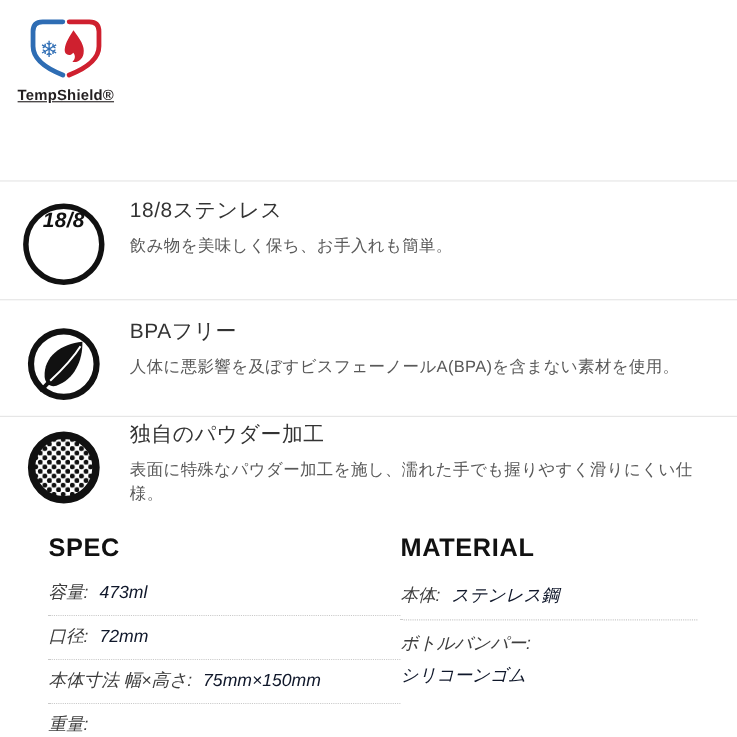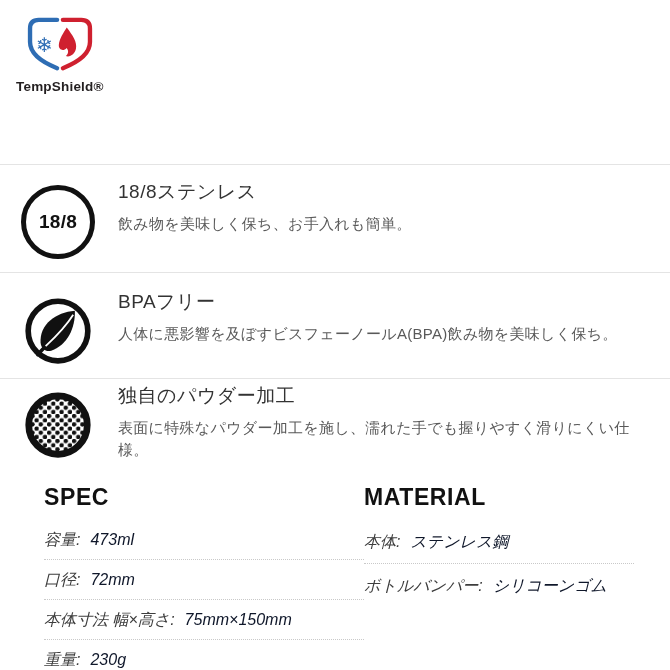--- a/index.html
+++ b/index.html
@@ -22,42 +22,42 @@
   .content-col{flex:1;padding-left:18px;}
   .feature h3{
     margin:0 0 8px 0;font-size:19px;line-height:26px;font-weight:500;
     color:var(--title);letter-spacing:.5px;
   }
   .body-line{margin:0;font-size:15px;line-height:22px;color:var(--body);letter-spacing:.3px;}
   .notes{margin-top:12px;}
   .notes p{margin:0;font-size:14.5px;line-height:20px;color:var(--body);letter-spacing:.5px;}
   .shield-caption{
     margin-top:5px;font-size:13.5px;font-weight:bold;color:#231f20;
-    letter-spacing:.2px;white-space:nowrap;
+    letter-spacing:.2px;white-space:nowrap;text-decoration:underline;
   }
   .badge-circle{
     width:74px;height:74px;margin-top:4px;border:5px solid var(--ink);border-radius:50%;
-    display:flex;align-items:center;justify-content:center;
-    font-size:19px;font-weight:bold;color:var(--ink);letter-spacing:.3px;
+    display:flex;align-items:flex-start;justify-content:center;
+    font-size:19px;font-weight:bold;color:var(--ink);letter-spacing:.3px;font-style:italic;
   }
   .round-icon{margin-top:4px;}
   .specs{display:flex;padding:6px 0 0 44px;}
   .spec-col{width:320px;}
   .material-col{width:270px;}
   .specs h2{
     margin:0 0 10px 0;font-size:23px;line-height:26px;font-weight:bold;
     color:var(--heading);letter-spacing:.6px;
   }
   .row{
     display:flex;gap:10px;align-items:baseline;padding:10px 0;
     font-size:16px;line-height:19px;color:#3d3d3d;
     border-bottom:1px dotted var(--dot);white-space:nowrap;font-style:italic;
   }
   .material-col .row{padding:12px 0;}
-  .row:last-child{border-bottom:none;}
+  .row:last-child{border-bottom:none;flex-direction:column;}
   .row .label{color:#3d3d3d;}
   .row .value{color:#0f172a;}
 </style>
 </head>
 <body>
 
 <div>
 
   <section class="feature f1">
     <div class="icon-col">
@@ -87,21 +87,21 @@
     <div class="icon-col">
       <svg class="round-icon" width="72" height="72" viewBox="0 0 64 64">
         <circle cx="32" cy="32" r="26.5" fill="none" stroke="#111111" stroke-width="5"></circle>
         <path d="M47 14 C30 15.5 15.5 26 16.5 42.5 C17 48 21.5 51 26 49.5 C40.5 44.5 47.5 29 47 14 Z" fill="#111111"></path>
         <path d="M14 53 C22 44 33 34 44 21" fill="none" stroke="#111111" stroke-width="3.2" stroke-linecap="round"></path>
         <path d="M21 45.5 C30 37 39 28 45.5 17.5" fill="none" stroke="#ffffff" stroke-width="1.6"></path>
       </svg>
     </div>
     <div class="content-col">
       <h3>BPAフリー</h3>
-      <p class="body-line">人体に悪影響を及ぼすビスフェーノールA(BPA)飲み物を美味しく保ち。</p>
+      <p class="body-line">人体に悪影響を及ぼすビスフェーノールA(BPA)を含まない素材を使用。</p>
     </div>
   </section>
 
   <section class="feature f4">
     <div class="icon-col">
       <svg class="round-icon" width="72" height="72" viewBox="0 0 64 64">
         <defs>
           <pattern id="dots" width="7.4" height="7.4" patternUnits="userSpaceOnUse">
             <circle cx="1.9" cy="1.9" r="2" fill="#111111"></circle>
             <circle cx="5.6" cy="5.6" r="2" fill="#111111"></circle>

